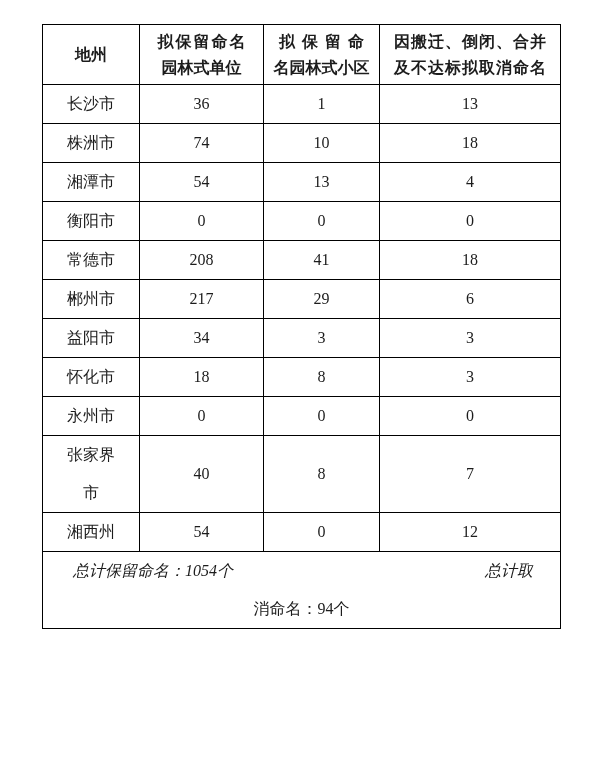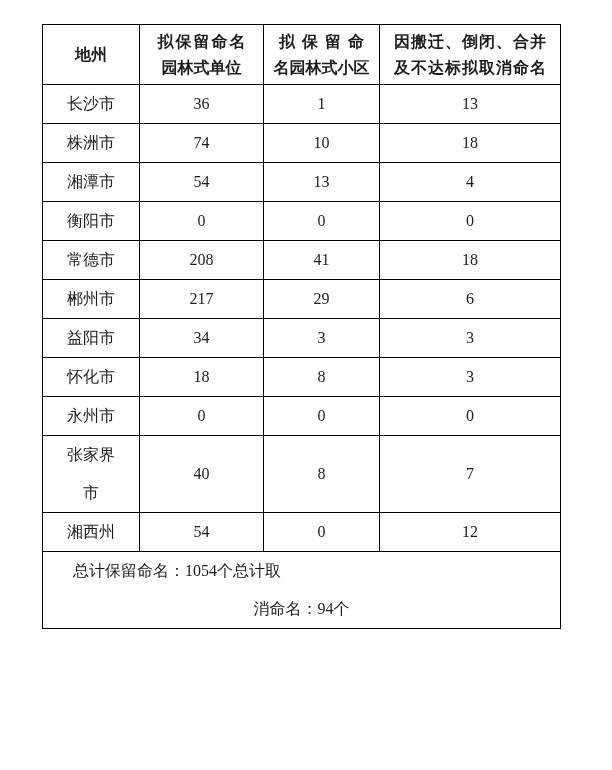--- a/index.html
+++ b/index.html
@@ -47,22 +47,24 @@
   .doc-table tbody td.city-cell {
     padding: 0 20px;
     line-height: 38px;
   }
   .doc-table td.footer-cell {
     height: 76px;
     vertical-align: middle;
   }
   .footer-line1 {
     display: flex;
+    justify-content: space-between;
     padding: 0 27px 0 30px;
     line-height: 38px;
+    font-style: italic;
   }
   .footer-line2 {
     text-align: center;
     line-height: 38px;
   }
 </style>
 </head>
 <body>
 
 <table class="doc-table">

